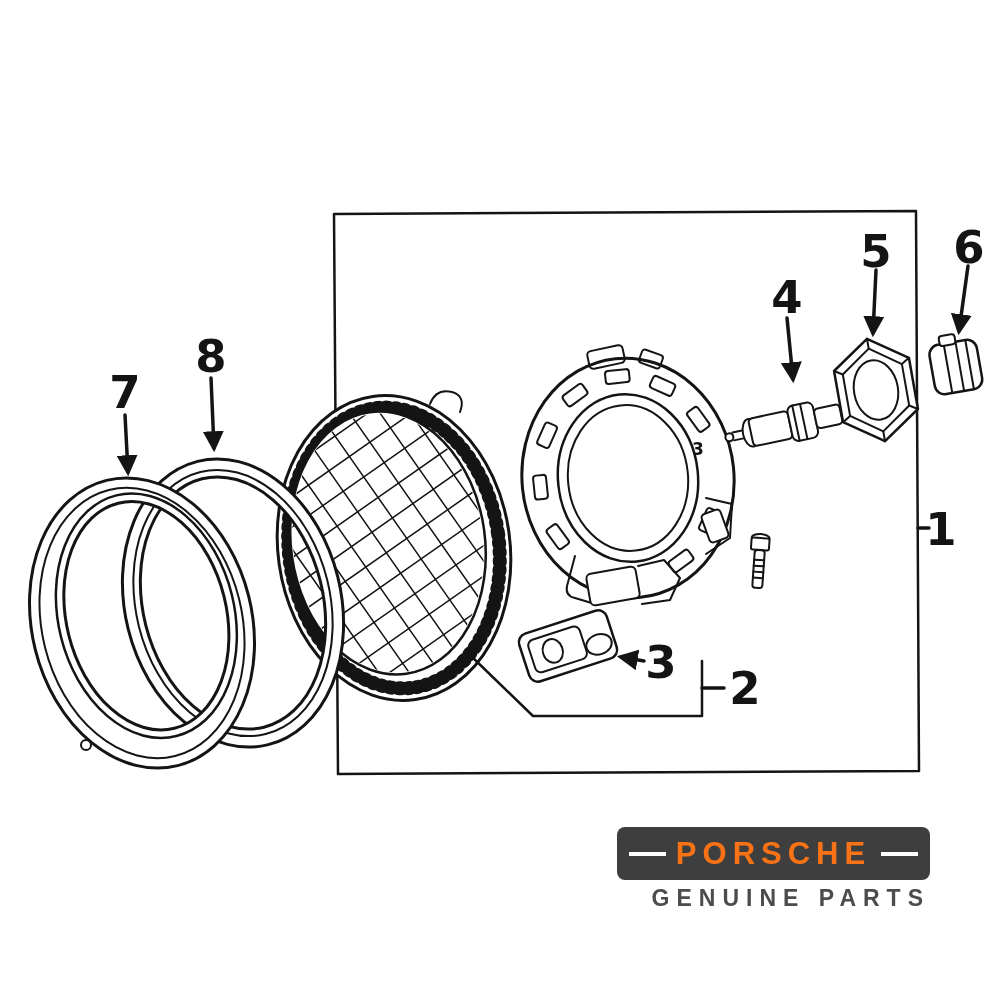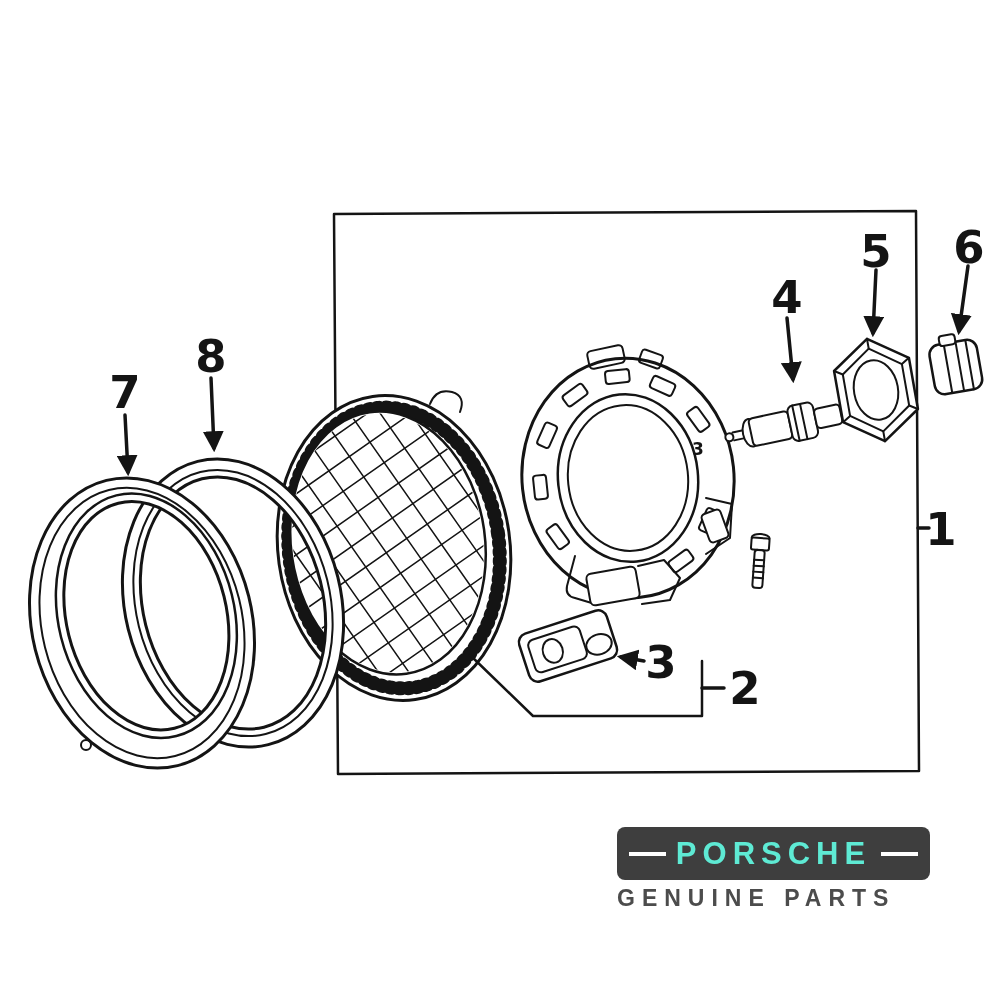--- a/index.html
+++ b/index.html
@@ -14,27 +14,27 @@
     font-family:"DejaVu Sans","Liberation Sans",sans-serif;
     user-select:none;
   }
   .logo-bar {
     position:absolute; left:617px; top:827px; width:313px; height:53px;
     background:#3e3e3e; border-radius:8px;
     display:flex; align-items:center; padding:0 12px; box-sizing:border-box; gap:10px;
   }
   .logo-line { flex:1; height:4px; background:#ffffff; min-width:14px; }
   .logo-text {
-    color:#5eead4; font-weight:bold; font-size:31px; letter-spacing:6px;
+    color:#f97316; font-weight:bold; font-size:31px; letter-spacing:6px;
     font-family:"Liberation Sans",sans-serif; white-space:nowrap;
   }
   .tagline {
     position:absolute; left:617px; top:885px; width:313px;
     color:#4c4c4c; font-weight:bold; font-size:23px; letter-spacing:7px;
-    text-align:left; font-family:"Liberation Sans",sans-serif; white-space:nowrap;
+    text-align:right; font-family:"Liberation Sans",sans-serif; white-space:nowrap;
   }
 </style>
 </head>
 <body>
 
 <div class="stage">
 
   <svg class="diagram-svg" width="1000" height="1000" viewBox="0 0 1000 1000">
     <defs>
       <marker id="arrow" viewBox="0 0 10 10" refX="8" refY="5" markerWidth="6" markerHeight="6" orient="auto">

